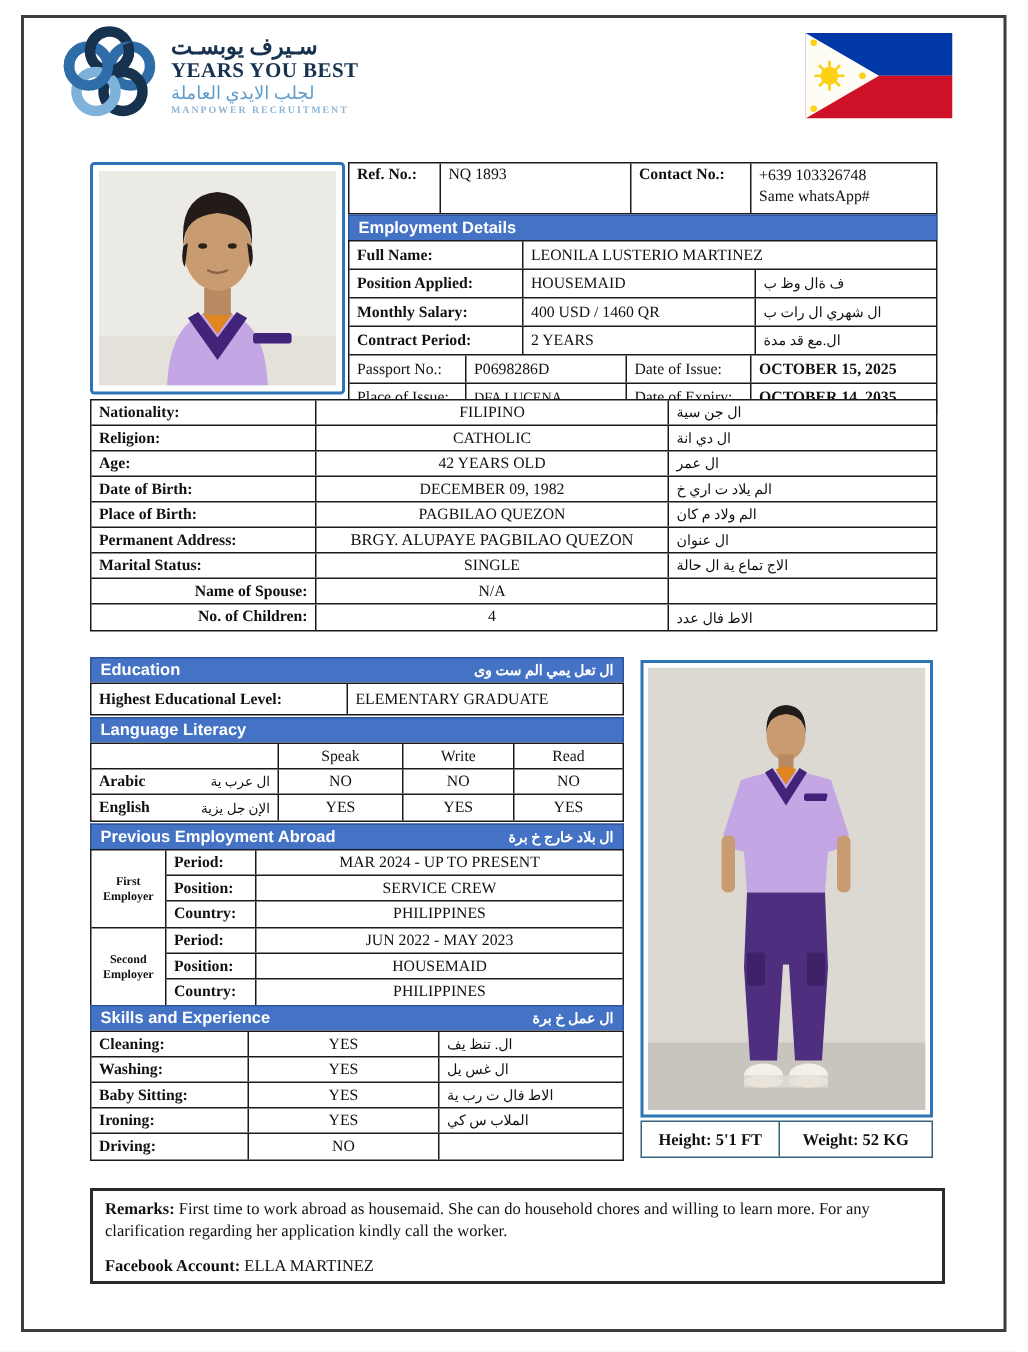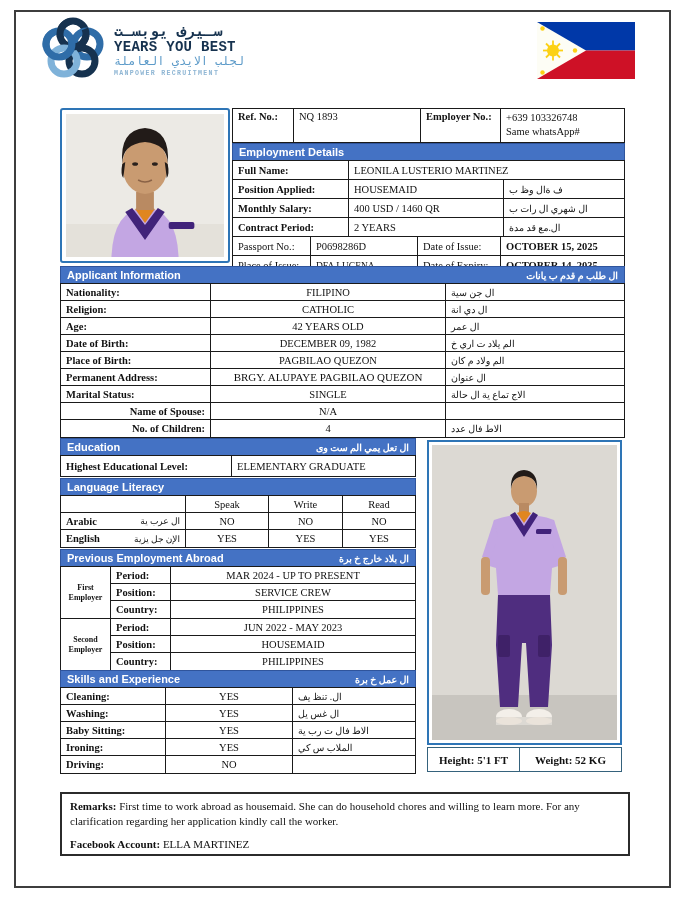--- a/index.html
+++ b/index.html
@@ -6,21 +6,21 @@
   html,body { background:#f4f4f4; }
   .page {
     position: relative; width: 685px; height: 901px; background: #fff;
     font-family: "Liberation Serif", serif; color:#111; overflow: hidden;
     margin: 0 auto;
   }
   .page-border { position:absolute; left:14px; top:10px; width:657px; height:878px; border:2px solid #3d3d3d; }
 
   
   .logo { position:absolute; left:40px; top:16px; display:flex; align-items:center; gap:8px; }
-  .logo-text { display:flex; flex-direction:column; line-height:1.05; font-family:Liberation Mono, monospace; }
+  .logo-text { display:flex; flex-direction:column; line-height:1.05; font-family:Liberation Serif, serif; }
   .logo-ar-name { color:#16324f; font-weight:bold; font-size:15px; }
   .logo-en-name { color:#16324f; font-weight:bold; font-size:14px; letter-spacing:.3px; }
   .logo-ar-tag  { color:#5d9bc9; font-size:12px; margin-top:1px; }
   .logo-en-tag  { color:#8fb6d4; font-size:6.6px; font-weight:bold; letter-spacing:1.3px; margin-top:2px; }
   .flag { position:absolute; left:537px; top:22px; }
 
   
   .portrait-box { position:absolute; left:60px; top:108px; width:170px; height:155px;
     border:2px solid #2e75b6; border-radius:3px; background:#fff; padding:4px; }
   .fullbody-box { position:absolute; left:427px; top:440px; width:195px; height:305px;
@@ -176,21 +176,21 @@
       <ellipse cx="90" cy="50" rx="3" ry="1.8" fill="#2a211c"></ellipse>
       <path d="M73 66 Q80 70 87 66" stroke="#8a6246" stroke-width="1.5" fill="none"></path>
       <rect x="104" y="108" width="26" height="7" rx="2" fill="#41237a"></rect>
     </svg>
   </div>
 
   <div class="ref-tbl tbl">
     <div class="row ref-row">
       <div class="cell lbl" style="width:61px">Ref. No.:</div>
       <div class="cell" style="width:127px">NQ 1893</div>
-      <div class="cell lbl" style="width:80px">Employer No.:</div>
+      <div class="cell lbl" style="width:80px">Contact No.:</div>
       <div class="cell contact-val" style="flex:1">
         <span>+639 103326748</span>
         <span>Same whatsApp#</span>
       </div>
     </div>
   </div>
 
   <div class="sec emp-sec">
     <div class="sec-bar">
       <span>Employment Details</span>
@@ -224,24 +224,20 @@
       <div class="row row-h19">
         <div class="cell pp-l1">Place of Issue:</div>
         <div class="cell pp-v1" style="font-size:9.5px">DFA LUCENA</div>
         <div class="cell pp-l2">Date of Expiry:</div>
         <div class="cell pp-v2">OCTOBER 14, 2035</div>
       </div>
     </div>
   </div>
 
   <div class="sec app-sec">
-    <div class="sec-bar">
-      <span>Applicant Information</span>
-      <span class="bar-ar">ال طلب م قدم ب يانات</span>
-    </div>
     <div class="tbl">
       <div class="row">
         <div class="cell lbl app-lbl">Nationality:</div>
         <div class="cell ctr app-val">FILIPINO</div>
         <div class="cell ar app-ar">ال جن سية</div>
       </div>
       <div class="row">
         <div class="cell lbl app-lbl">Religion:</div>
         <div class="cell ctr app-val">CATHOLIC</div>
         <div class="cell ar app-ar">ال دي انة</div>

